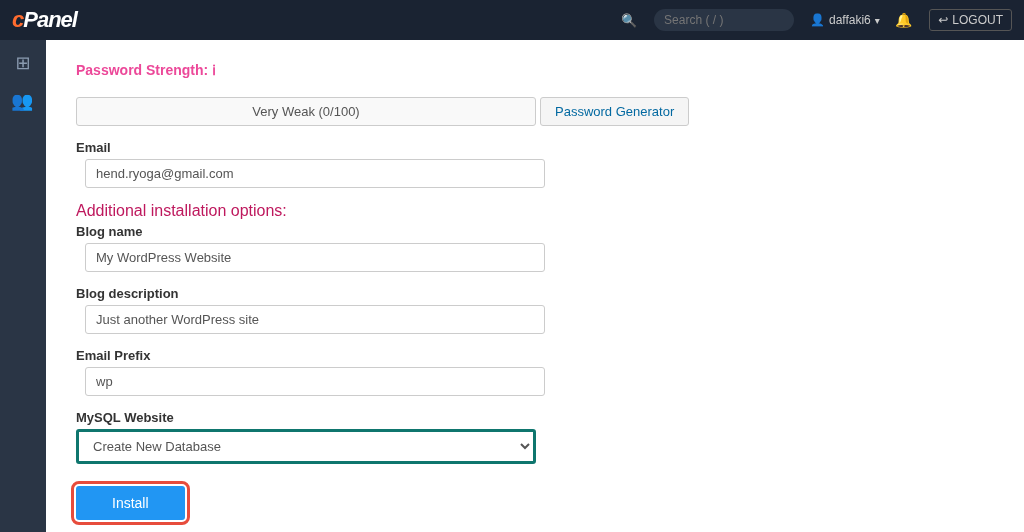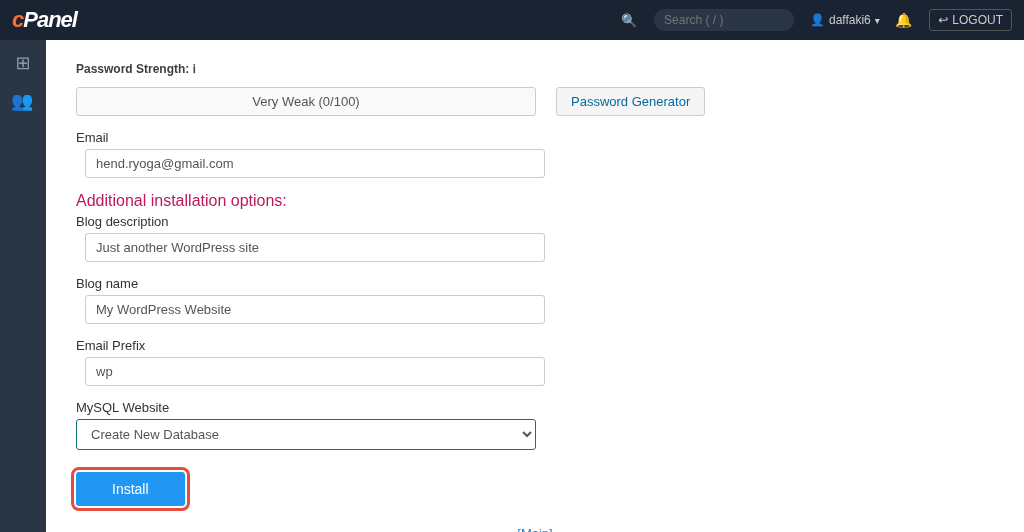--- a/index.html
+++ b/index.html
@@ -48,34 +48,34 @@
 
     
     .main {
       flex: 1;
       background: #fff;
       padding: 20px 30px 20px 30px;
       overflow-y: auto;
     }
 
     .form-group { margin-bottom: 14px; }
-    .form-label { font-weight: normal; font-size: 13px; margin-bottom: 4px; display: block; color: #333; }
+    .form-label { font-weight: bold; font-size: 13px; margin-bottom: 4px; display: block; color: #333; }
     .form-input {
       width: 460px;
       border: 1px solid #ccc;
       border-radius: 3px;
       padding: 6px 10px;
       font-size: 13px;
       color: #555;
       background: #fff;
       margin-left: 9px;
     }
 
-    .password-row { display: flex; align-items: center; gap: 20px; margin-bottom: 14px; }
-    .password-strength-label { font-weight: bold; font-size: 12px; margin-bottom: 10px; color: #404040; }
+    .password-row { display: flex; align-items: center; gap: 4px; margin-bottom: 14px; }
+    .password-strength-label { font-weight: bold; font-size: 14px; margin-bottom: 18px; color: #ec4899; }
     .password-strength-bar {
       width: 460px;
       border: 1px solid #ccc;
       border-radius: 3px;
       padding: 6px 10px;
       font-size: 13px;
       color: #555;
       background: #f9f9f9;
       text-align: center;
     }
@@ -87,21 +87,21 @@
       font-size: 13px;
       color: #0369a1;
       cursor: pointer;
       white-space: nowrap;
     }
 
     .section-title { font-size: 16px; font-weight: normal; color: #be185d; margin-bottom: 4px; margin-top: 4px; }
 
     .select-input {
       width: 460px;
-      border: 1px solid #0f766e;
+      border: 3px solid #0f766e;
       border-radius: 3px;
       padding: 6px 10px;
       font-size: 13px;
       color: #555;
       background: #fff;
       appearance: auto;
     }
 
     .btn-install {
       background: #2196f3;
@@ -166,27 +166,27 @@
       </div>
 
       <div class="form-group">
         <label class="form-label">Email</label>
         <input class="form-input" type="text" value="hend.ryoga@gmail.com" style="">
       </div>
 
       <div class="section-title">Additional installation options:</div>
 
       <div class="form-group">
+        <label class="form-label">Blog name</label>
+        <input class="form-input" type="text" value="My WordPress Website" style="">
+      </div>
+
+      <div class="form-group">
         <label class="form-label">Blog description</label>
         <input class="form-input" type="text" value="Just another WordPress site" style="">
-      </div>
-
-      <div class="form-group">
-        <label class="form-label">Blog name</label>
-        <input class="form-input" type="text" value="My WordPress Website" style="">
       </div>
 
       <div class="form-group">
         <label class="form-label">Email Prefix</label>
         <input class="form-input" type="text" value="wp" style="">
       </div>
 
       <div class="form-group">
         <label class="form-label">MySQL Website</label>
         <select class="select-input">

